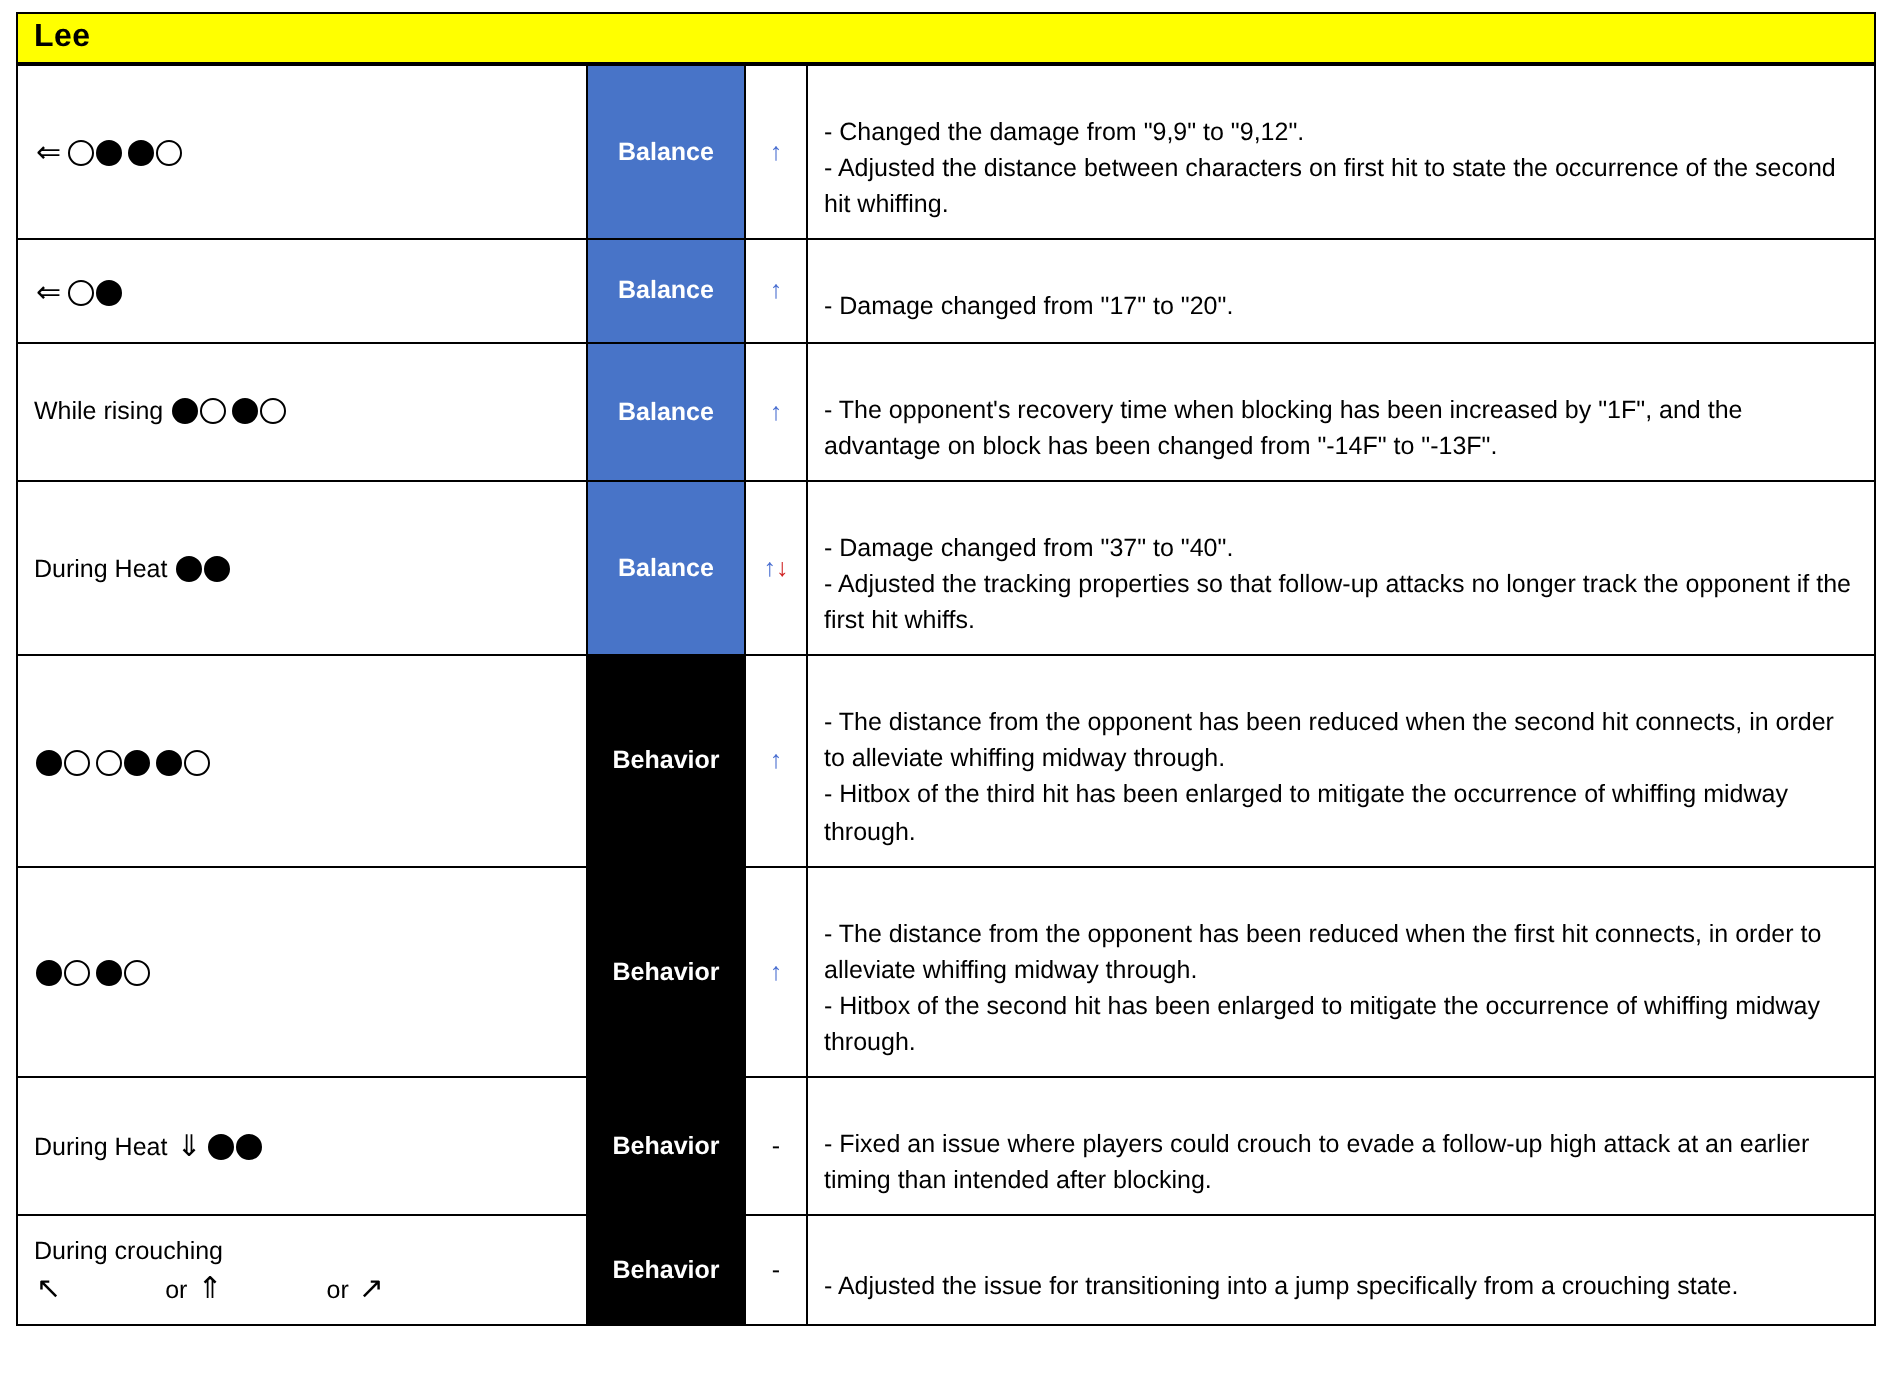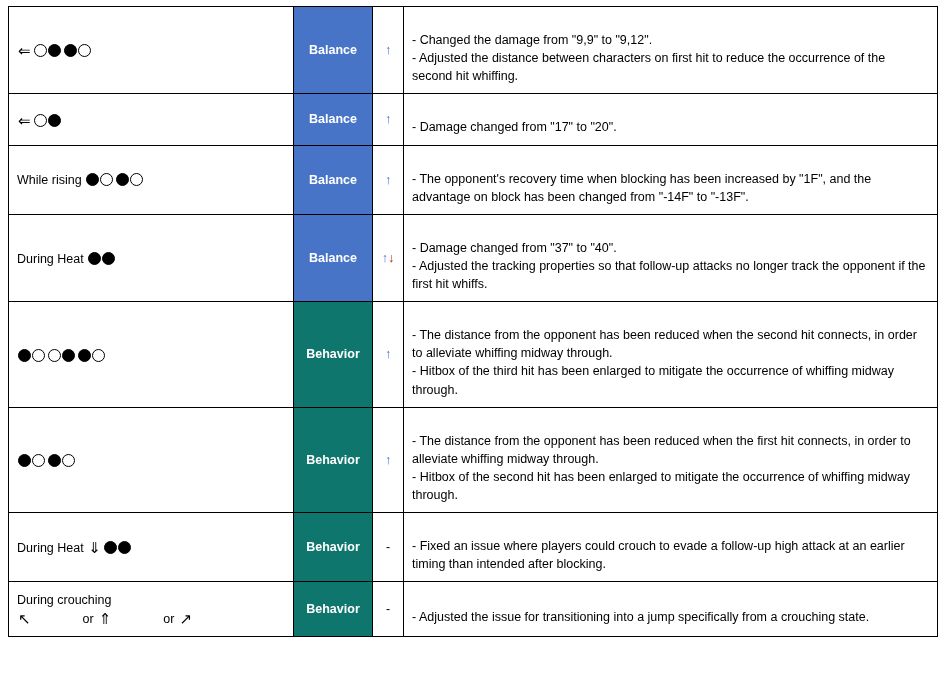--- a/index.html
+++ b/index.html
@@ -51,21 +51,21 @@
   }
   td.cat {
     width: 76px;
     text-align: center;
     font-weight: bold;
     color: #ffffff;
     font-size: 13px;
     vertical-align: middle;
   }
   td.cat.balance { background: #4874c8; margin-top: 48px; }
-  td.cat.behavior { background: #0f766e; }
+  td.cat.behavior { background: #000000; }
   td.arrow {
     width: 28px;
     text-align: center;
     vertical-align: middle;
     font-size: 13px;
     color: #4a6fd1;
     white-space: nowrap;
   }
   td.arrow .up { color: #4a6fd1; }
   td.arrow .down { color: #d02424; }
@@ -111,40 +111,43 @@
   .sep {
     padding: 0 3px;
     margin-left: 47px;
   }
 </style>
 </head>
 <body>
 
 <div class="page">
 
+  <div class="title-bar">
+    <span>Lee</span>
+  </div>
 
   <table class="patch">
     <tbody id="rows-body">
         <tr>
           <td class="move"><span class="inputseq">
               <span class="dirglyph">⇐</span>
               <span class="pair">
                 <span class="btn hollow"></span>
                 <span class="btn filled"></span>
               </span>
               <span class="pair">
                 <span class="btn filled"></span>
                 <span class="btn hollow"></span>
               </span>
             </span></td>
           <td class="cat balance">Balance</td>
           <td class="arrow"><span class="up">↑</span></td>
           <td class="desc">
             <span class="line">- Changed the damage from "9,9" to "9,12".</span>
-            <span class="line">- Adjusted the distance between characters on first hit to reduce the occurrence of the second hit whiffing.</span>
+            <span class="line">- Adjusted the distance between characters on first hit to state the occurrence of the second hit whiffing.</span>
           </td>
         </tr>
         <tr>
           <td class="move"><span class="inputseq">
               <span class="dirglyph">⇐</span>
               <span class="pair">
                 <span class="btn hollow"></span>
                 <span class="btn filled"></span>
               </span>
             </span></td>

